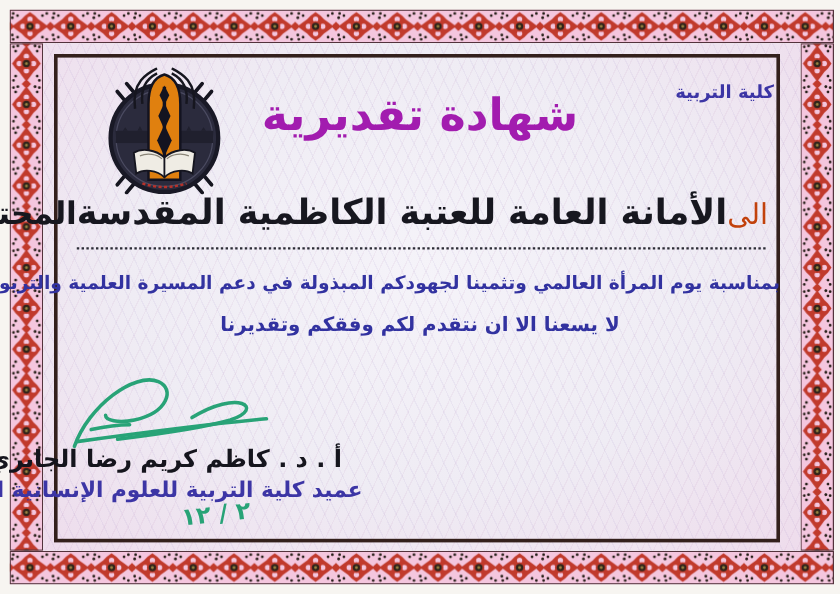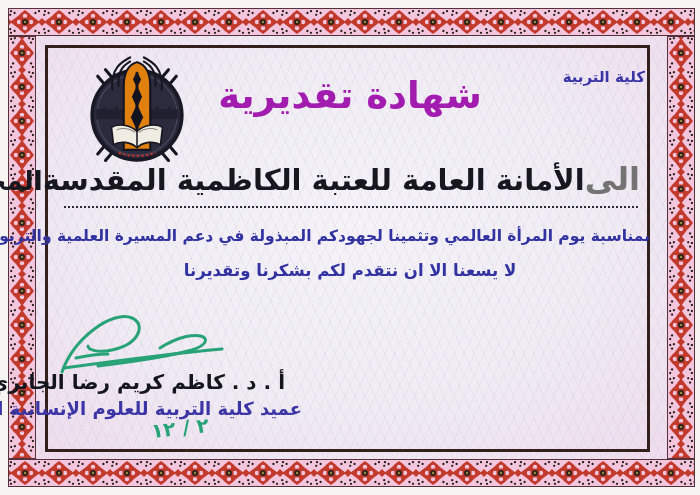--- a/index.html
+++ b/index.html
@@ -27,21 +27,21 @@
   }
   .recipient{
     position:absolute;left:62px;top:160px;width:578px;height:54px;
     direction:rtl;display:flex;justify-content:space-between;align-items:baseline;
     color:#17171f;white-space:nowrap;
   }
   .recipient .dotline{
     position:absolute;left:2px;right:2px;bottom:6px;height:0;
     border-bottom:2px dotted #2c2c36;
   }
-  .recipient .pre{font-size:32px;font-weight:bold;color:#737373;position:relative;}
+  .recipient .pre{font-size:24px;font-weight:normal;color:#c2410c;position:relative;}
   .recipient .main{font-size:29px;font-weight:bold;position:relative;}
   .recipient .suf{font-size:26px;font-weight:bold;position:relative;}
   .bodyline{
     position:absolute;left:50px;width:600px;text-align:center;direction:rtl;
     color:#3232a0;font-weight:bold;font-size:16.5px;white-space:nowrap;
   }
   .l1{top:227px;font-size:15.5px;}
   .l2{top:261px;}
   .l3{top:296px;}
   .sig{position:absolute;left:46px;top:306px;}
@@ -184,21 +184,21 @@
   <div class="title">شهادة تقديرية</div>
 
   <div class="recipient">
     <div class="dotline"></div>
     <span class="pre">الى</span>
     <span class="main">الأمانة العامة للعتبة الكاظمية المقدسة</span>
     <span class="suf">المحترمة</span>
   </div>
 
   <div class="bodyline l1">بمناسبة يوم المرأة العالمي وتثمينا لجهودكم المبذولة في دعم المسيرة العلمية والتربوية</div>
-  <div class="bodyline l2">لا يسعنا الا ان نتقدم لكم بشكرنا وتقديرنا</div>
+  <div class="bodyline l2">لا يسعنا الا ان نتقدم لكم وفقكم وتقديرنا</div>
 
   <svg class="sig" width="208" height="72" viewBox="0 0 208 72">
     <g fill="none" stroke="#28a377" stroke-width="3" stroke-linecap="round">
       <path d="M16,66 C28,32 66,4 86,12 C100,18 94,38 66,44 C52,47 42,44 42,40"></path>
       <path d="M30,52 C44,49 56,48 62,48"></path>
       <path d="M114,42 C152,18 176,34 146,44 C122,51 84,56 52,60"></path>
       <path d="M18,62 C62,56 142,46 176,43"></path>
     </g>
   </svg>
 

